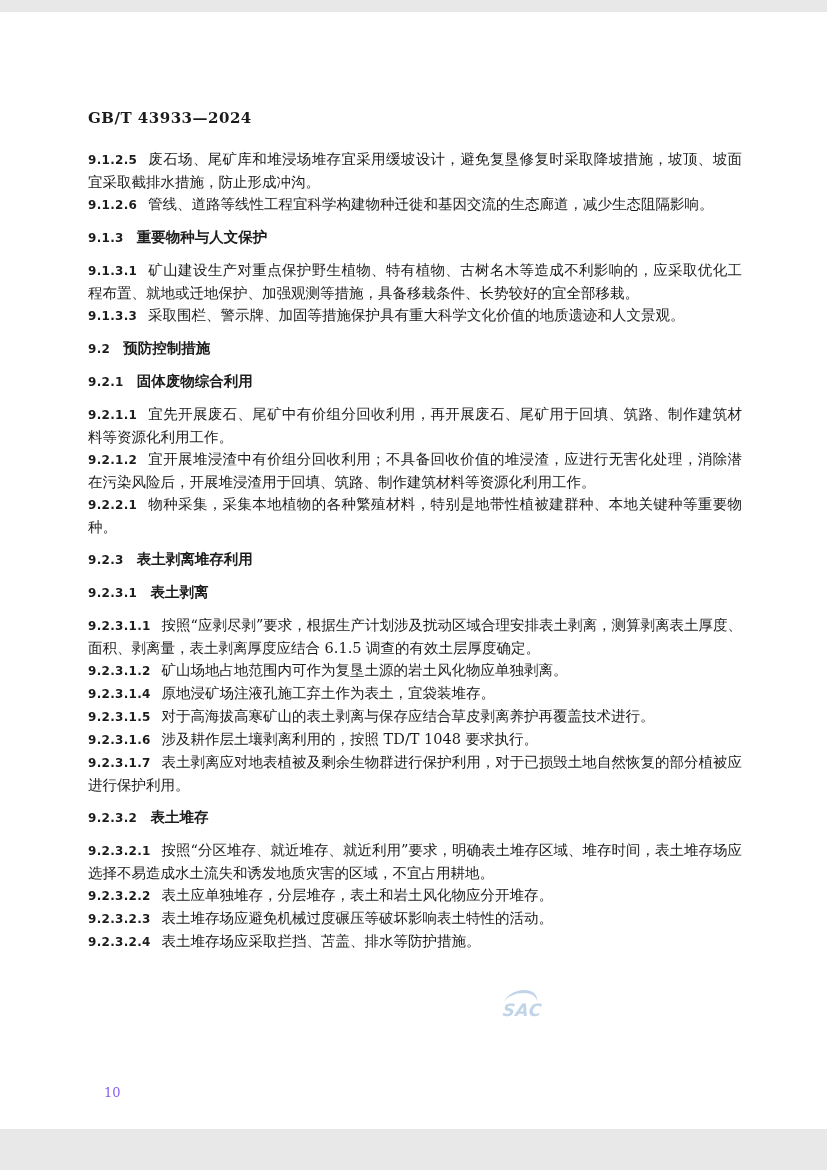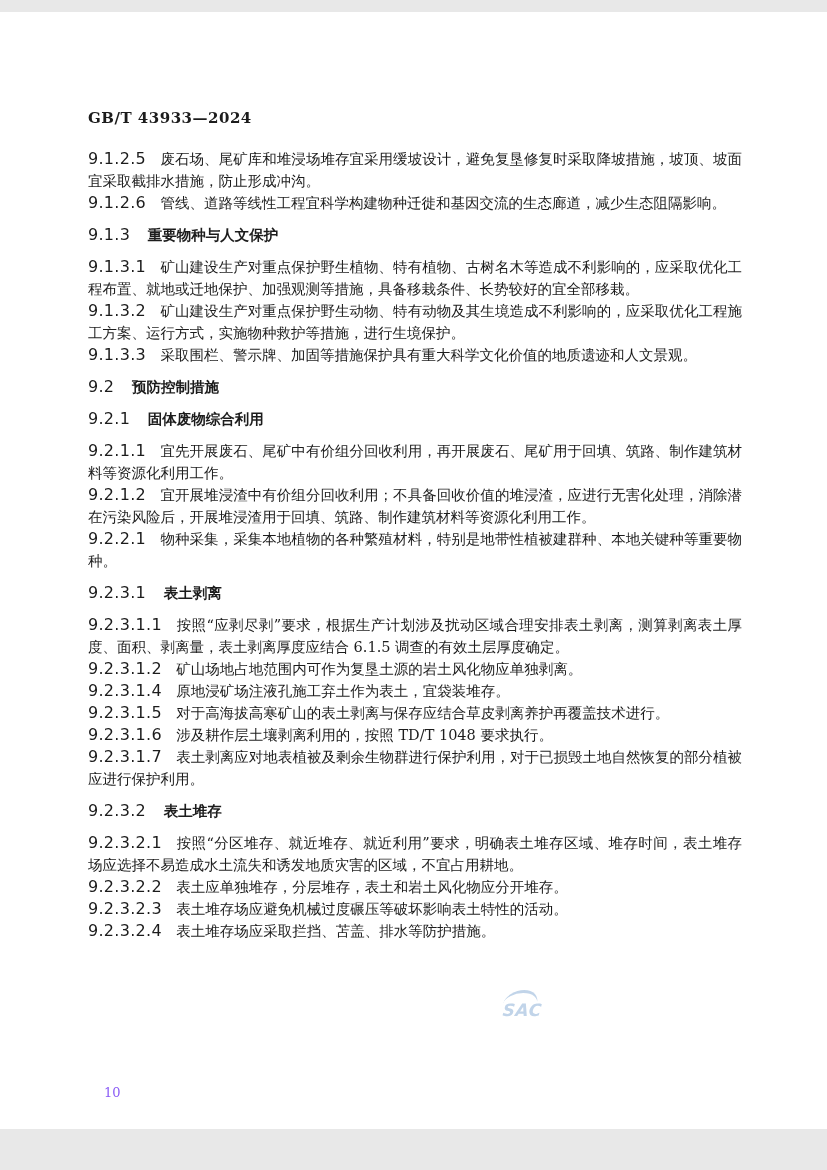--- a/index.html
+++ b/index.html
@@ -30,22 +30,22 @@
   .body-blocks { width: 100%; }
   .block {
     font-family: "DejaVu Serif", "Liberation Serif", serif;
     font-size: 14.5px;
     line-height: 22px;
     text-align: justify;
     text-justify: inter-character;
   }
   .block .num {
     font-family: "DejaVu Sans", "Liberation Sans", sans-serif;
-    font-weight: normal;
-    font-size: 16px;
+    font-weight: bold;
+    font-size: 12px;
     margin-right: 0.9em;
     letter-spacing: 0.3px;
   }
   .block.heading {
     font-family: "DejaVu Sans", "Liberation Sans", sans-serif;
     font-weight: bold;
     font-size: 14.5px;
     margin: 10px 0;
   }
   .block.heading .num { margin-right: 1.1em; }
@@ -105,23 +105,20 @@
   </div>
 
   <div class="block heading">
     <span class="num">9.1.3</span><span class="txt">重要物种与人文保护</span>
   </div>
 
   <div class="block para">
     <span class="num">9.1.3.1</span><span class="txt">矿山建设生产对重点保护野生植物、特有植物、古树名木等造成不利影响的，应采取优化工程布置、就地或迁地保护、加强观测等措施，具备移栽条件、长势较好的宜全部移栽。</span>
   </div>
 
-  <div class="block para">
-    <span class="num">9.1.3.2</span><span class="txt">矿山建设生产对重点保护野生动物、特有动物及其生境造成不利影响的，应采取优化工程施工方案、运行方式，实施物种救护等措施，进行生境保护。</span>
-  </div>
 
   <div class="block para">
     <span class="num">9.1.3.3</span><span class="txt">采取围栏、警示牌、加固等措施保护具有重大科学文化价值的地质遗迹和人文景观。</span>
   </div>
 
   <div class="block heading">
     <span class="num">9.2</span><span class="txt">预防控制措施</span>
   </div>
 
   <div class="block heading">
@@ -135,20 +132,23 @@
   <div class="block para">
     <span class="num">9.2.1.2</span><span class="txt">宜开展堆浸渣中有价组分回收利用；不具备回收价值的堆浸渣，应进行无害化处理，消除潜在污染风险后，开展堆浸渣用于回填、筑路、制作建筑材料等资源化利用工作。</span>
   </div>
 
 
   <div class="block para">
     <span class="num">9.2.2.1</span><span class="txt">物种采集，采集本地植物的各种繁殖材料，特别是地带性植被建群种、本地关键种等重要物种。</span>
   </div>
 
 
+  <div class="block heading">
+    <span class="num">9.2.3</span><span class="txt">表土剥离堆存利用</span>
+  </div>
 
   <div class="block heading">
     <span class="num">9.2.3.1</span><span class="txt">表土剥离</span>
   </div>
 
   <div class="block para">
     <span class="num">9.2.3.1.1</span><span class="txt">按照“应剥尽剥”要求，根据生产计划涉及扰动区域合理安排表土剥离，测算剥离表土厚度、面积、剥离量，表土剥离厚度应结合 6.1.5 调查的有效土层厚度确定。</span>
   </div>
 
   <div class="block para">

